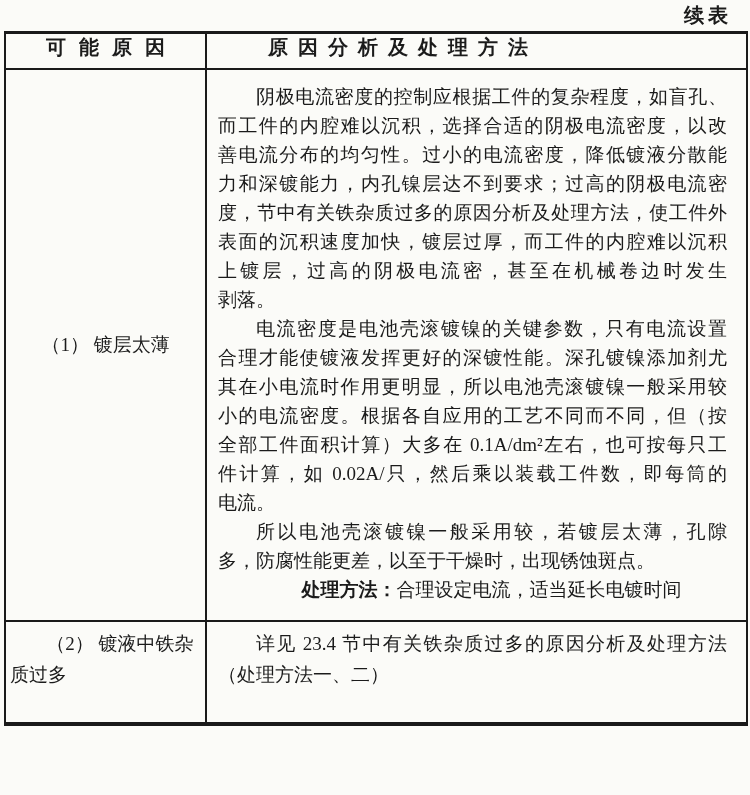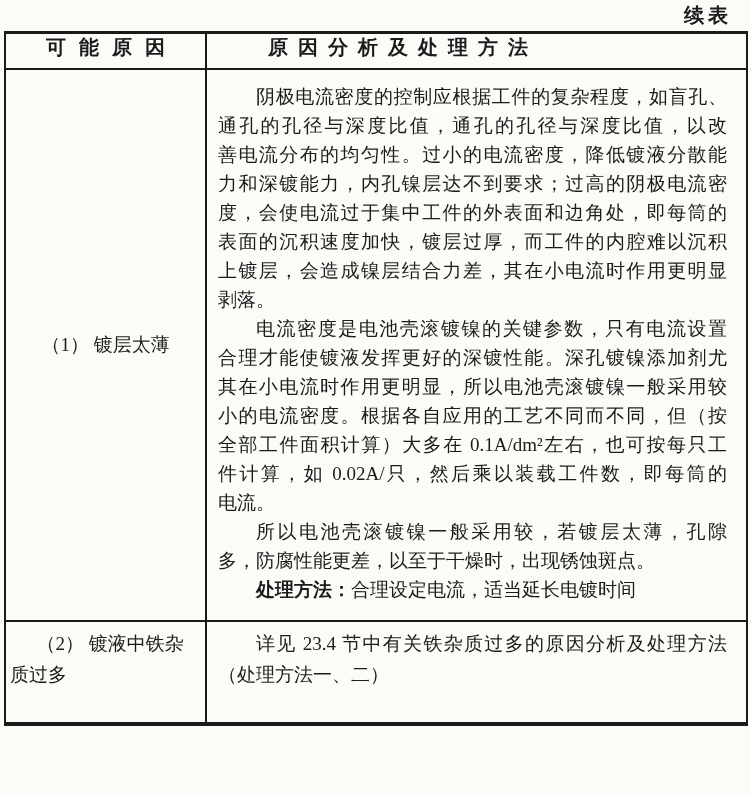--- a/index.html
+++ b/index.html
@@ -26,21 +26,21 @@
   th.h-analysis{letter-spacing:0.5em;text-indent:0.5em;padding-right:185px;padding-left:28px;}
   tr.r1{height:552px;}
   tr.r2{height:103px;}
   tr.r3{height:78px;}
   td.cause{font-size:19px;line-height:31px;padding:6px 2px 0 4px;}
   td.cause.vcenter{vertical-align:middle;text-align:center;padding:0 2px;}
   td.analysis{font-size:19px;line-height:29px;padding:12px 19px 8px 11px;}
   tr.r2 td.analysis{line-height:31px;padding-top:6px;}
   tr.r3 td.analysis{line-height:31px;vertical-align:middle;padding-top:0;padding-bottom:0;}
   .tline{min-height:1.2em;overflow:hidden;}
-  .indent{text-indent:2em;}
+  .indent{text-indent:2em;text-align:center;}
   td.cause .indent{text-indent:1.4em;}
   .just{text-align:justify;text-align-last:justify;text-justify:inter-character;}
   .bold{font-weight:bold;font-family:"Liberation Sans","DejaVu Sans",sans-serif;}
   .mlabel{font-weight:bold;font-family:"Liberation Sans","DejaVu Sans",sans-serif;}
 </style>
 </head>
 <body>
 
 <div class="continued">续表</div>
 
@@ -55,26 +55,26 @@
       <th class="h-analysis">原因分析及处理方法</th>
     </tr>
   </thead>
   <tbody>
     <tr class="r1">
       <td class="cause vcenter">
           <div class="tline">（1） 镀层太薄</div>
         </td>
       <td class="analysis">
           <div class="tline indent just">阴极电流密度的控制应根据工件的复杂程度，如盲孔、</div>
-          <div class="tline just">通孔的孔径与深度比值，通孔的孔径与深度比值，以改</div>
+          <div class="tline just">而工件的内腔难以沉积，选择合适的阴极电流密度，以改</div>
           <div class="tline just">善电流分布的均匀性。过小的电流密度，降低镀液分散能</div>
           <div class="tline just">力和深镀能力，内孔镍层达不到要求；过高的阴极电流密</div>
-          <div class="tline just">度，会使电流过于集中工件的外表面和边角处，即每筒的</div>
+          <div class="tline just">度，节中有关铁杂质过多的原因分析及处理方法，使工件外</div>
           <div class="tline just">表面的沉积速度加快，镀层过厚，而工件的内腔难以沉积</div>
-          <div class="tline just">上镀层，会造成镍层结合力差，其在小电流时作用更明显</div>
+          <div class="tline just">上镀层，过高的阴极电流密，甚至在机械卷边时发生</div>
           <div class="tline">剥落。</div>
           <div class="tline indent just">电流密度是电池壳滚镀镍的关键参数，只有电流设置</div>
           <div class="tline just">合理才能使镀液发挥更好的深镀性能。深孔镀镍添加剂尤</div>
           <div class="tline just">其在小电流时作用更明显，所以电池壳滚镀镍一般采用较</div>
           <div class="tline just">小的电流密度。根据各自应用的工艺不同而不同，但（按</div>
           <div class="tline just">全部工件面积计算）大多在 0.1A/dm²左右，也可按每只工</div>
           <div class="tline just">件计算，如 0.02A/只，然后乘以装载工件数，即每筒的</div>
           <div class="tline">电流。</div>
           <div class="tline indent just">所以电池壳滚镀镍一般采用较，若镀层太薄，孔隙</div>
           <div class="tline">多，防腐性能更差，以至于干燥时，出现锈蚀斑点。</div>

